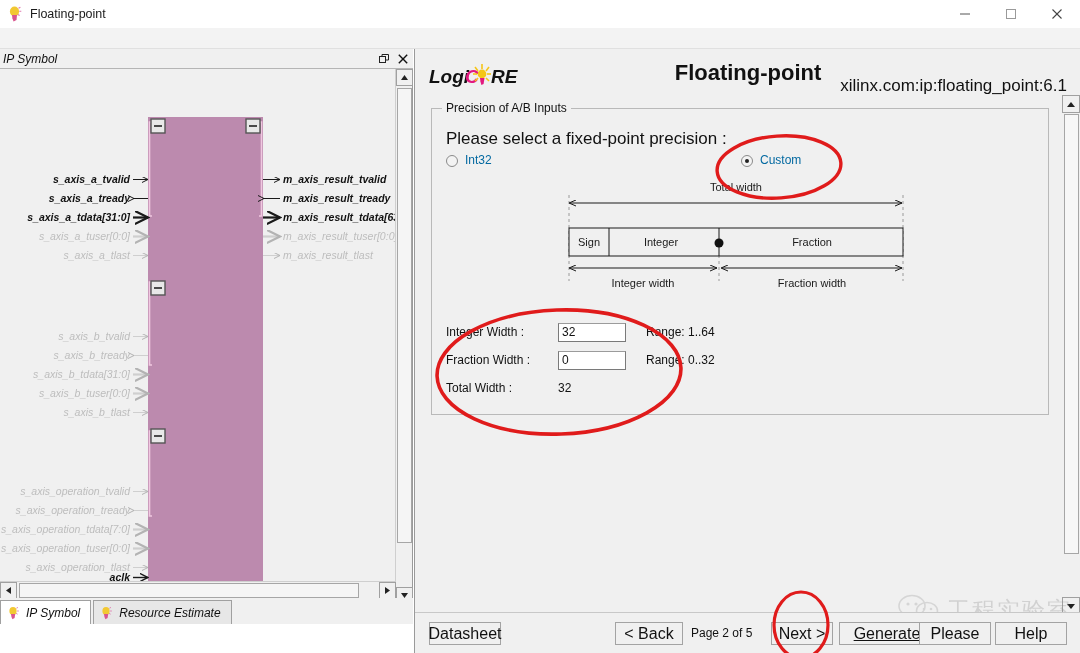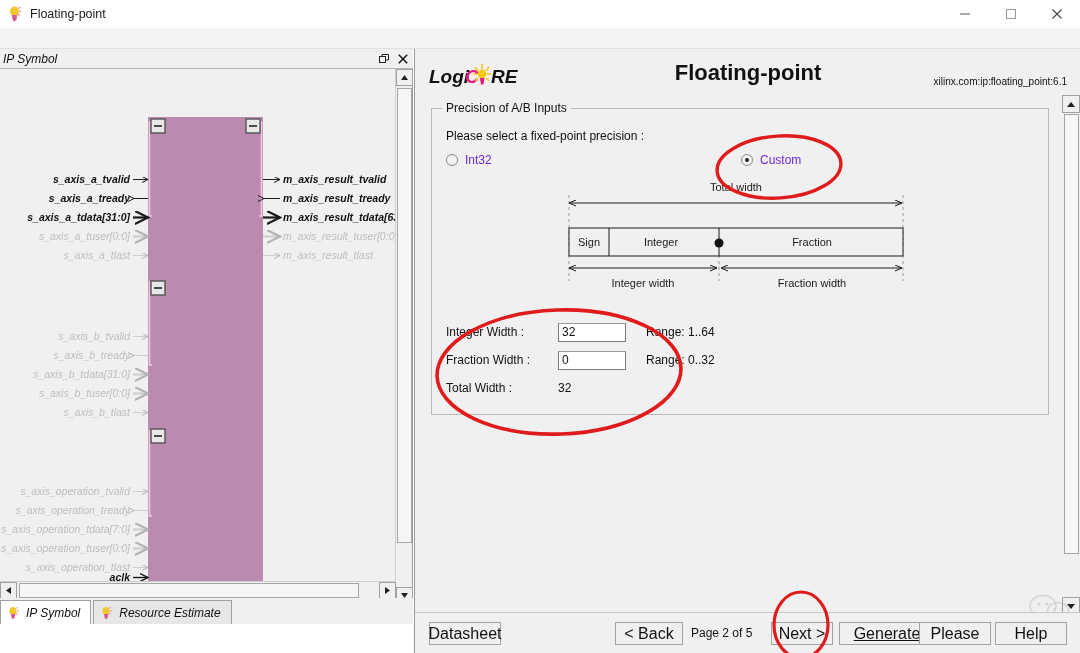--- a/index.html
+++ b/index.html
@@ -106,40 +106,40 @@
     background: #f0f0f0; border-left: 1px solid #9a9a9a;
   }
   .rp-header { position: absolute; left: 0; top: 0; width: 666px; height: 51px; background: #f0f0f0; }
   .logo { position: absolute; left: 14px; top: 11px; width: 110px; height: 30px; }
   .rp-title {
     position: absolute; left: 0; top: 11px; width: 666px; text-align: center;
     font-size: 22px; font-weight: bold; color: #111;
   }
   .rp-version {
     position: absolute; right: 14px; top: 27px;
-    font-size: 10px; color: #111;
+    font-size: 17px; color: #111;
   }
 
   .content {
     position: absolute; left: 0; top: 51px; width: 648px; height: 515px;
     background: #f0f0f0;
   }
   .groupbox {
     position: absolute; left: 16px; top: 8px; width: 618px; height: 307px;
     border: 1px solid #b9b9b9; background: #f0f0f0;
   }
   .gb-legend {
     position: absolute; left: 10px; top: -8px; background: #f0f0f0;
     padding: 0 4px; font-size: 12px; color: #111;
   }
-  .prompt { position: absolute; left: 14px; top: 20px; font-size: 12px; color: #111; }
+  .prompt { position: absolute; left: 14px; top: 20px; font-size: 17px; color: #111; }
   .radio-row { position: absolute; left: 14px; top: 44px; width: 600px; height: 18px; }
   .radio {
-    position: absolute; display: flex; align-items: center; gap: 7px;
-    font-size: 12px; color: #6d28d9;
+    position: absolute; display: flex; align-items: flex-end; gap: 7px;
+    font-size: 12px; color: #0369a1;
   }
   .radio .dot {
     width: 12px; height: 12px; border-radius: 50%;
     border: 1px solid #8a8a8a; background: #f3f3f3; position: relative;
   }
   .radio.checked .dot::after {
     content: ""; position: absolute; left: 3px; top: 3px;
     width: 4px; height: 4px; border-radius: 50%; background: #222;
   }
 
@@ -534,20 +534,21 @@
           <ellipse cx="15" cy="12" rx="13" ry="10.5" fill="none" stroke="#9a9a9a" stroke-width="1.6"></ellipse>
           <path d="M6 20 L3 25 L9 22" fill="none" stroke="#9a9a9a" stroke-width="1.6"></path>
           <circle cx="11" cy="10" r="1.6" fill="#9a9a9a"></circle>
           <circle cx="19" cy="10" r="1.6" fill="#9a9a9a"></circle>
           <ellipse cx="30" cy="17" rx="10.5" ry="8.5" fill="none" stroke="#9a9a9a" stroke-width="1.6"></ellipse>
           <path d="M38 23 L41 27 L36 25" fill="none" stroke="#9a9a9a" stroke-width="1.6"></path>
           <circle cx="27" cy="15" r="1.3" fill="#9a9a9a"></circle>
           <circle cx="34" cy="15" r="1.3" fill="#9a9a9a"></circle>
         </svg>
       </span>
+      <span class="wm-text">工程实验室</span>
     </div>
 
     <div class="buttonbar">
       <div class="btn" style="left:14px;width:72px;">Datasheet</div>
       <div class="btn" style="left:200px;width:68px;">&lt; Back</div>
       <div class="pagelabel" style="left:276px;">Page 2 of 5</div>
       <div class="btn" style="left:356px;width:62px;">Next &gt;</div>
       <div class="btn" style="left:424px;width:96px;text-decoration:underline;">Generate</div>
       <div class="btn" style="left:504px;width:72px;">Please</div>
       <div class="btn" style="left:580px;width:72px;">Help</div>

